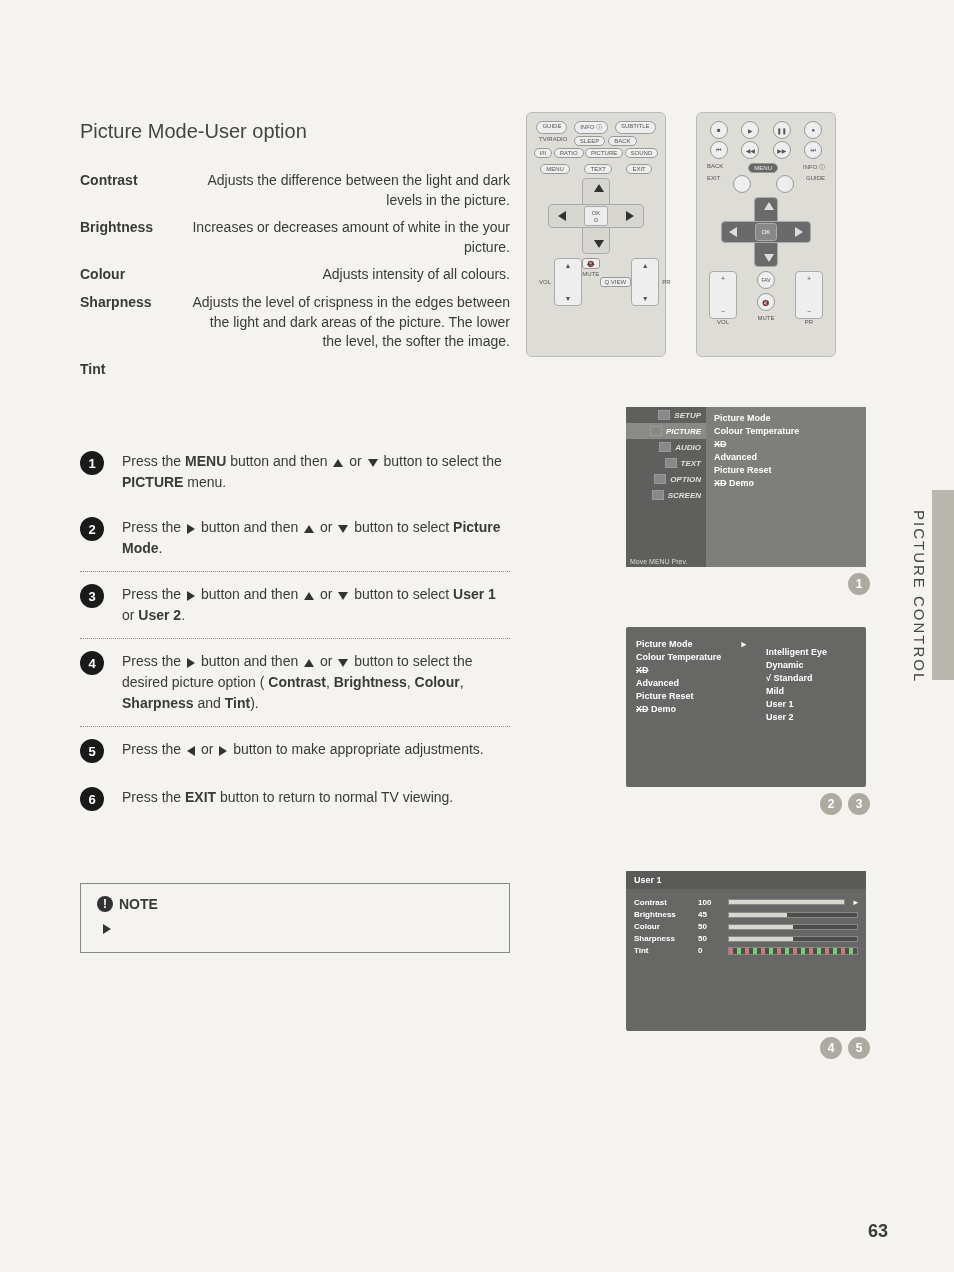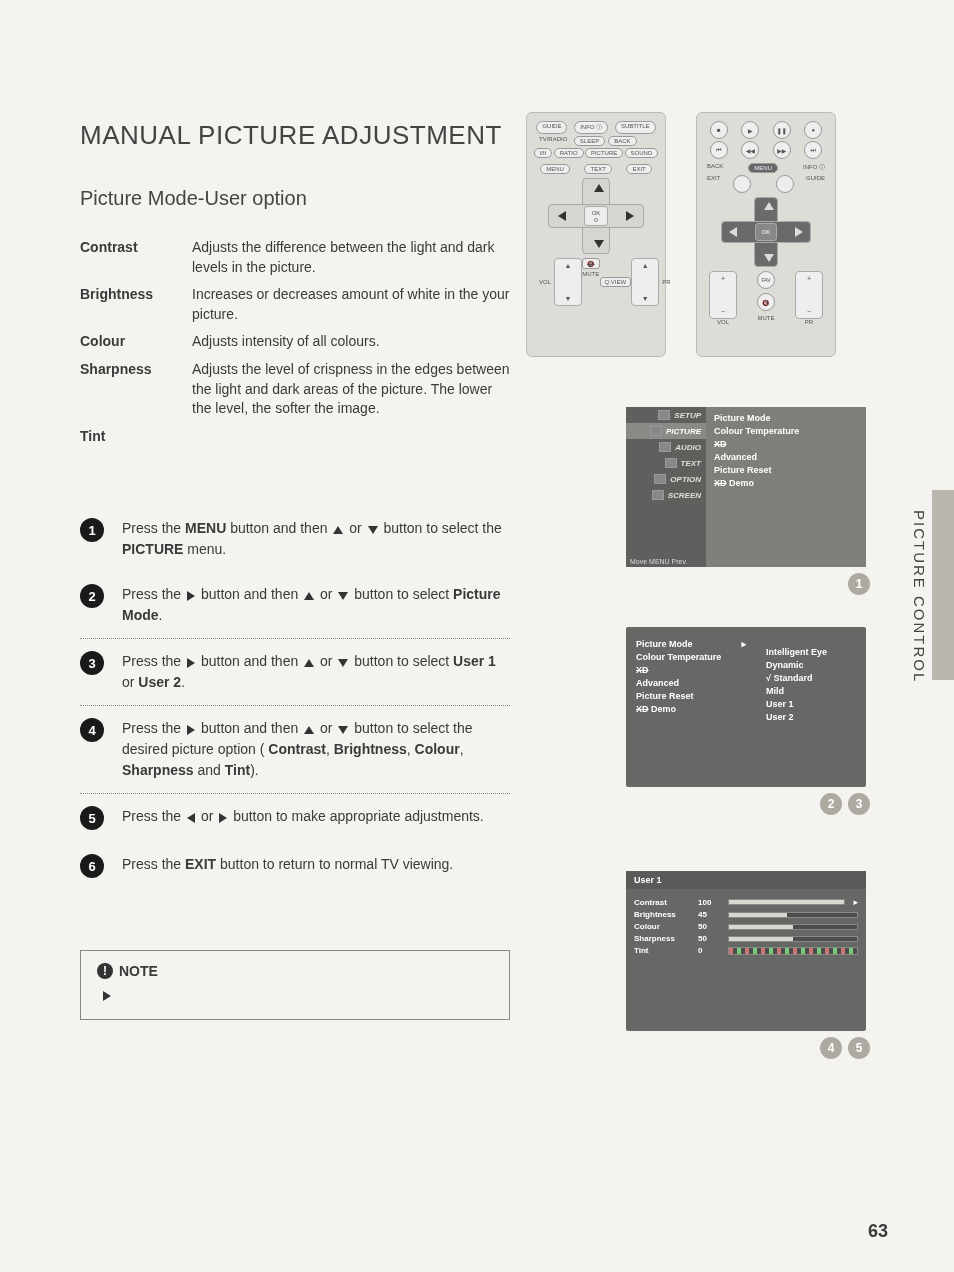--- a/index.html
+++ b/index.html
@@ -27,21 +27,21 @@
   }
   h2 {
     font-size: 20px;
     font-weight: normal;
     color: #444;
     margin-bottom: 28px;
   }
   .defs { margin-bottom: 60px; }
   .def-row { display: flex; margin-bottom: 8px; font-size: 14px; line-height: 1.4; }
   .def-term { width: 112px; font-weight: bold; }
-  .def-desc { flex: 1; }
+  .def-desc { flex: 1; text-align: right; }
   .steps { margin-top: 30px; }
   .step-row {
     display: flex;
     gap: 18px;
     padding: 12px 0;
     font-size: 14px;
     line-height: 1.5;
     position: relative;
   }
   .dotted { border-bottom: 1px dotted #8b8b8b; }
@@ -165,21 +165,20 @@
 </head>
 <body>
 
 <div class="side-tab"></div>
 <div class="side-label">PICTURE CONTROL</div>
 <div class="page-num">63</div>
 
 <div class="page">
 
   <div class="left-col">
-    <h1>MANUAL PICTURE ADJUSTMENT</h1>
     <h2>Picture Mode-User option</h2>
 
     <div class="defs">
       <div class="def-row">
         <div class="def-term">Contrast</div>
         <div class="def-desc">Adjusts the difference between the light and dark levels in the picture.</div>
       </div>
       <div class="def-row">
         <div class="def-term">Brightness</div>
         <div class="def-desc">Increases or decreases  amount of white in the your picture.</div>

